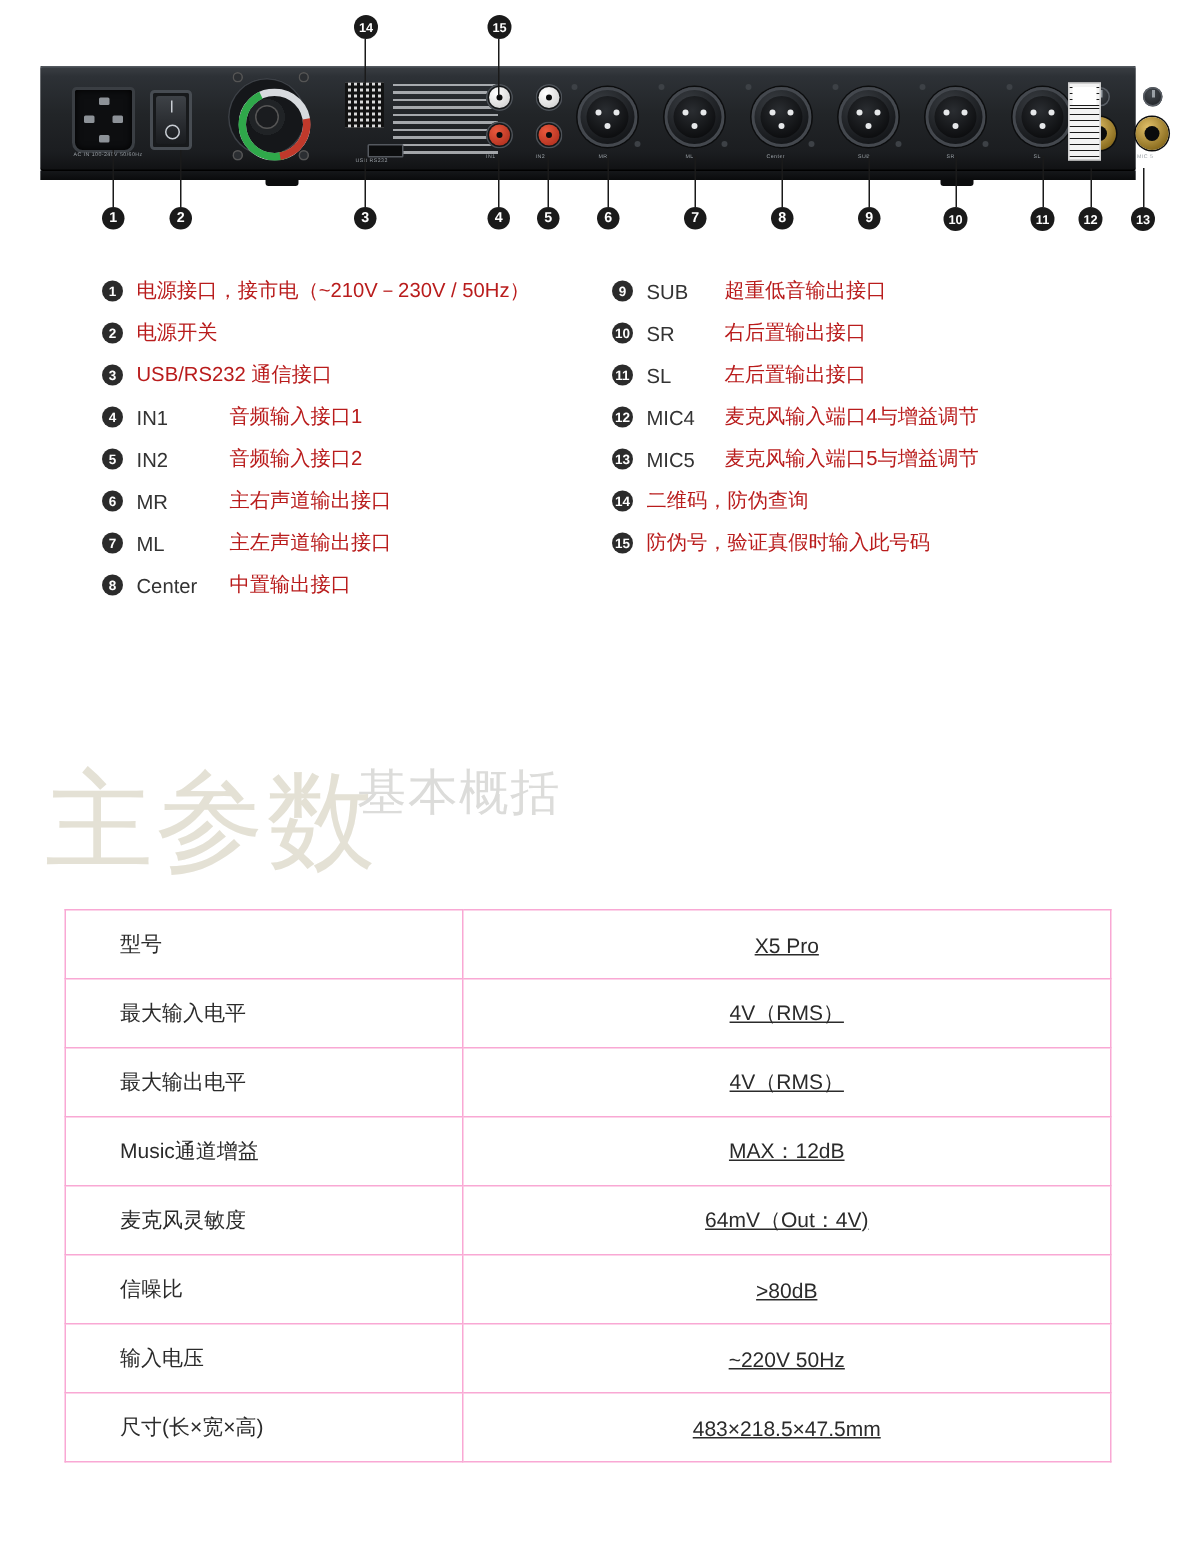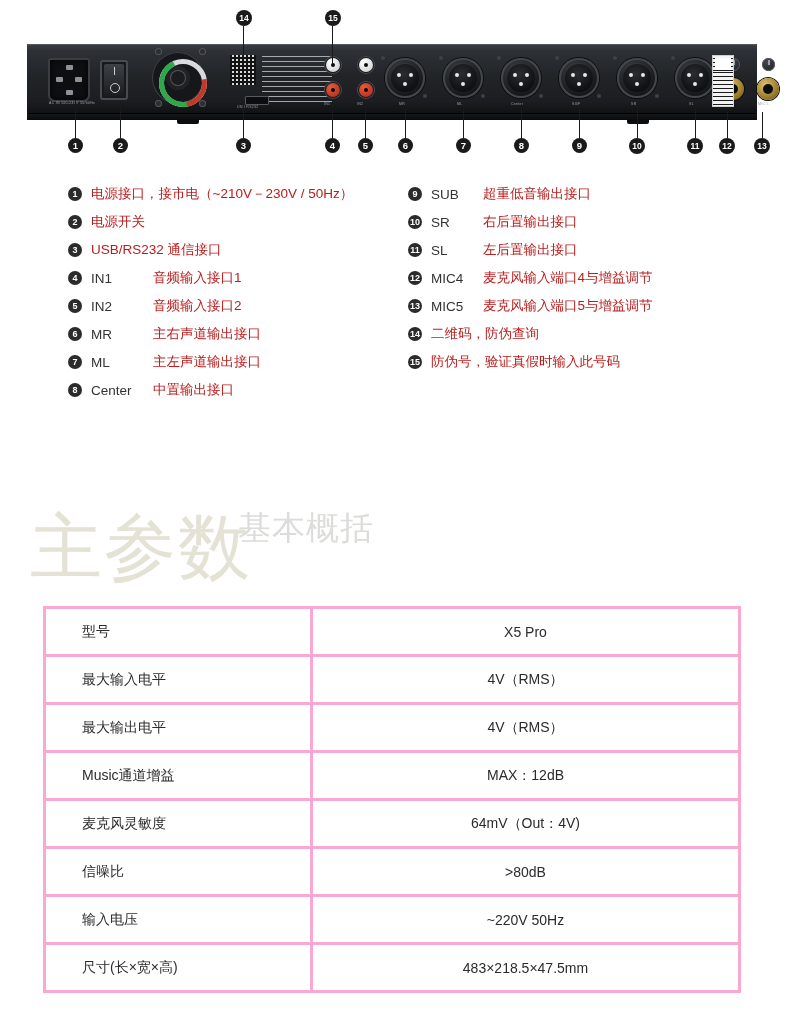--- a/index.html
+++ b/index.html
@@ -187,28 +187,28 @@
     font-size:33px;color:#dcdcda;letter-spacing:1px;line-height:1;margin-left:-14px;margin-bottom:4px;
     font-family:"DejaVu Sans","Liberation Sans",sans-serif;
   }
 
   
   #spec-table{
     position:absolute;left:43px;top:606px;width:698px;
     border-collapse:collapse;
   }
   #spec-table td{
-    border:3px solid #f9a8d4;
+    border:1px solid #f9a8d4;
     height:45px;
     font-size:14px;color:#2b2b2b;
     padding:0;
     margin-top:44px;
   }
   #spec-table td.k{width:228px;padding-left:36px;text-align:left;}
-  #spec-table td.v{text-align:center;}
+  #spec-table td.v{text-align:center;text-decoration:underline;}
 </style>
 </head>
 <body>
 
 <div id="panel-figure">
 
   <div class="chassis-left-bevel"></div>
   <div class="chassis-right-bevel"></div>
 
   <div class="chassis">

